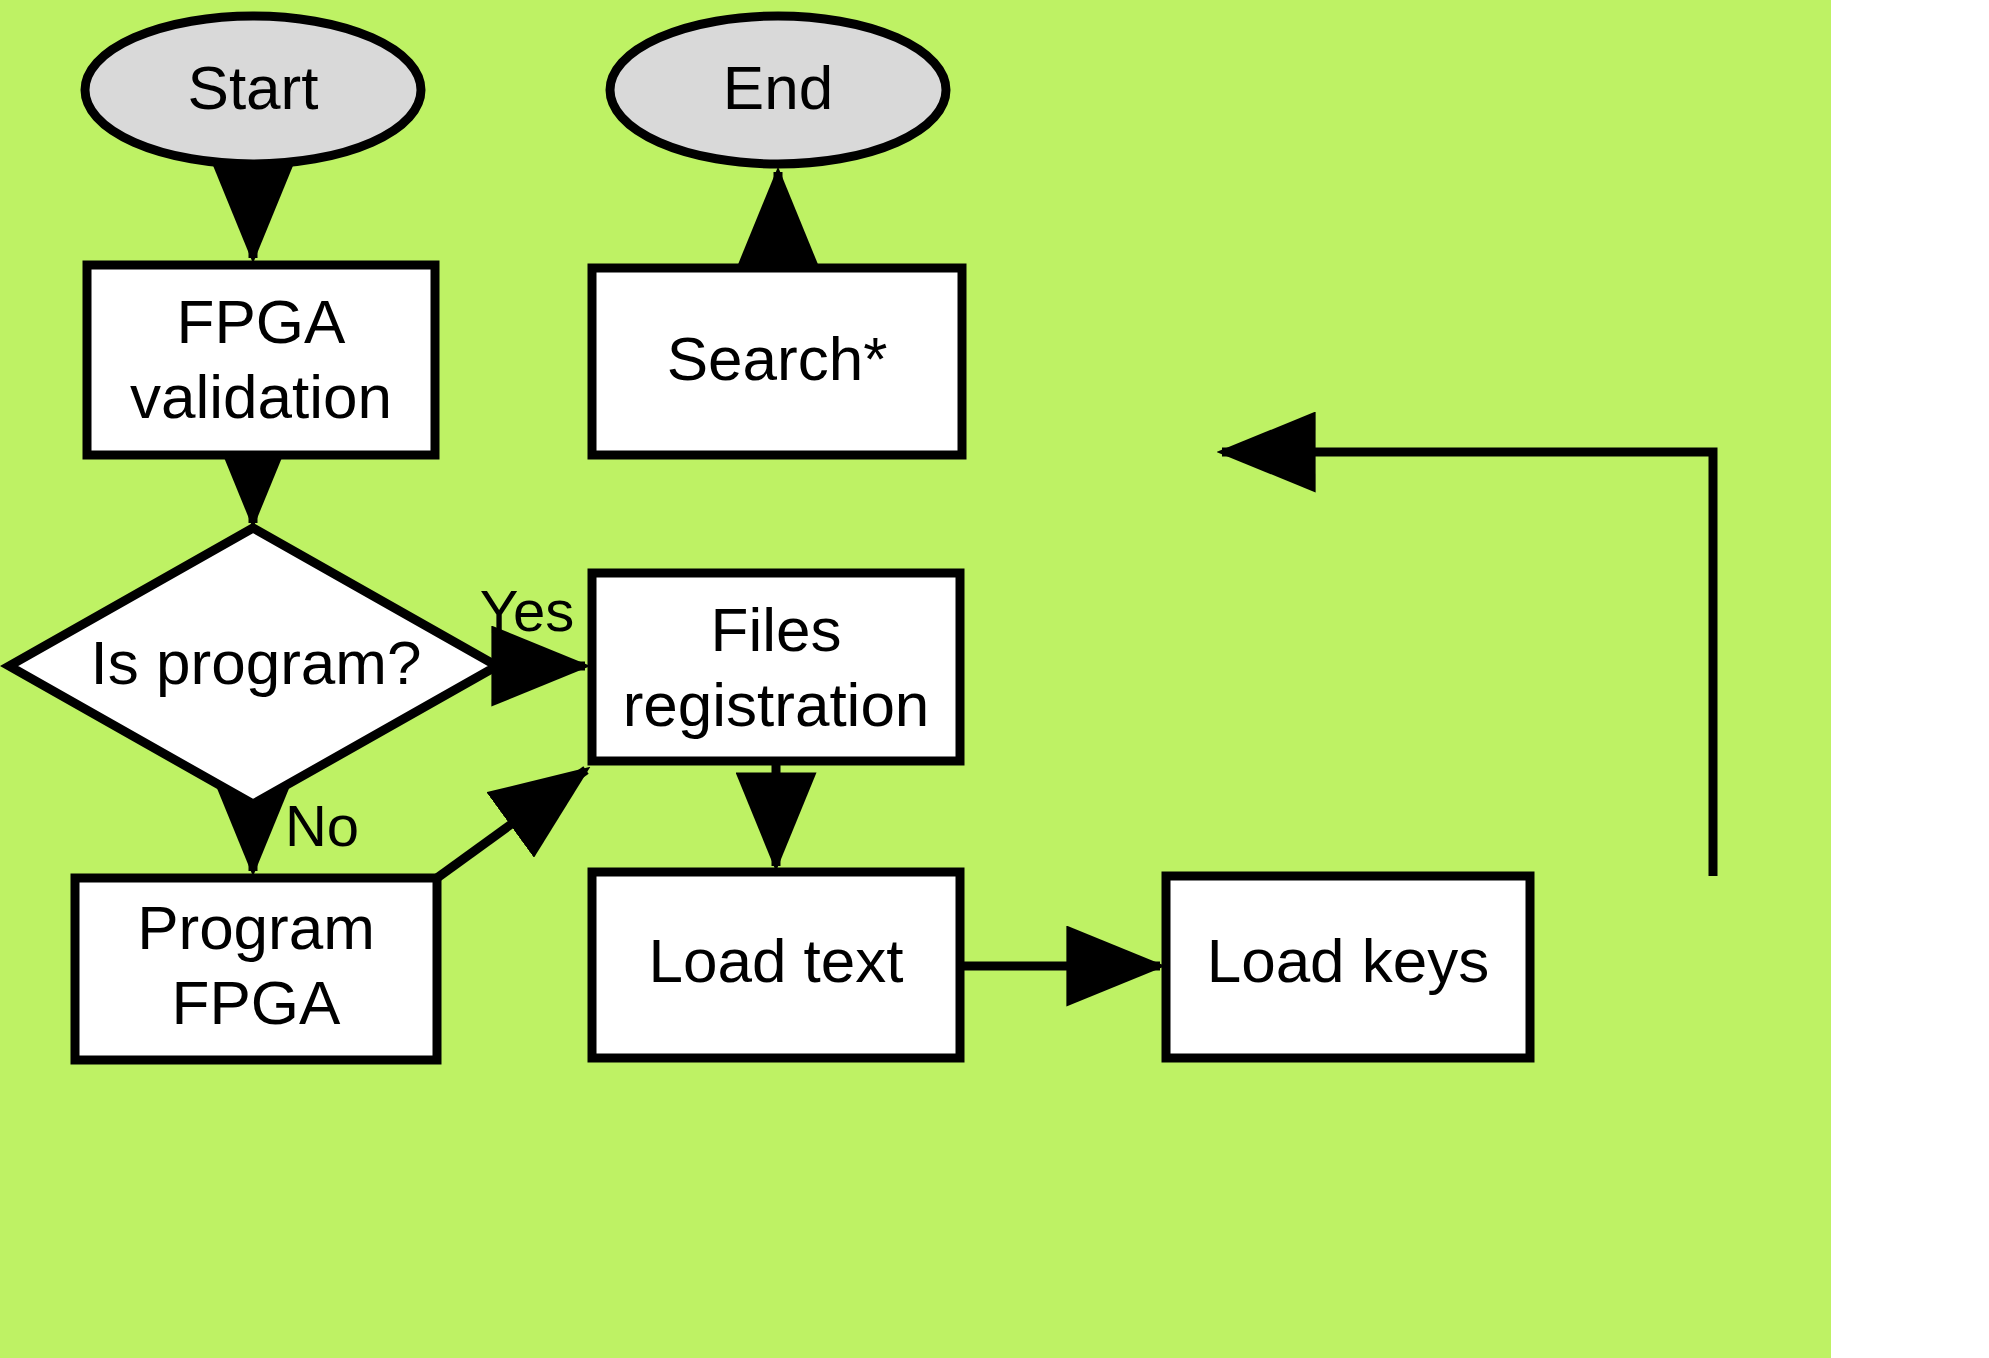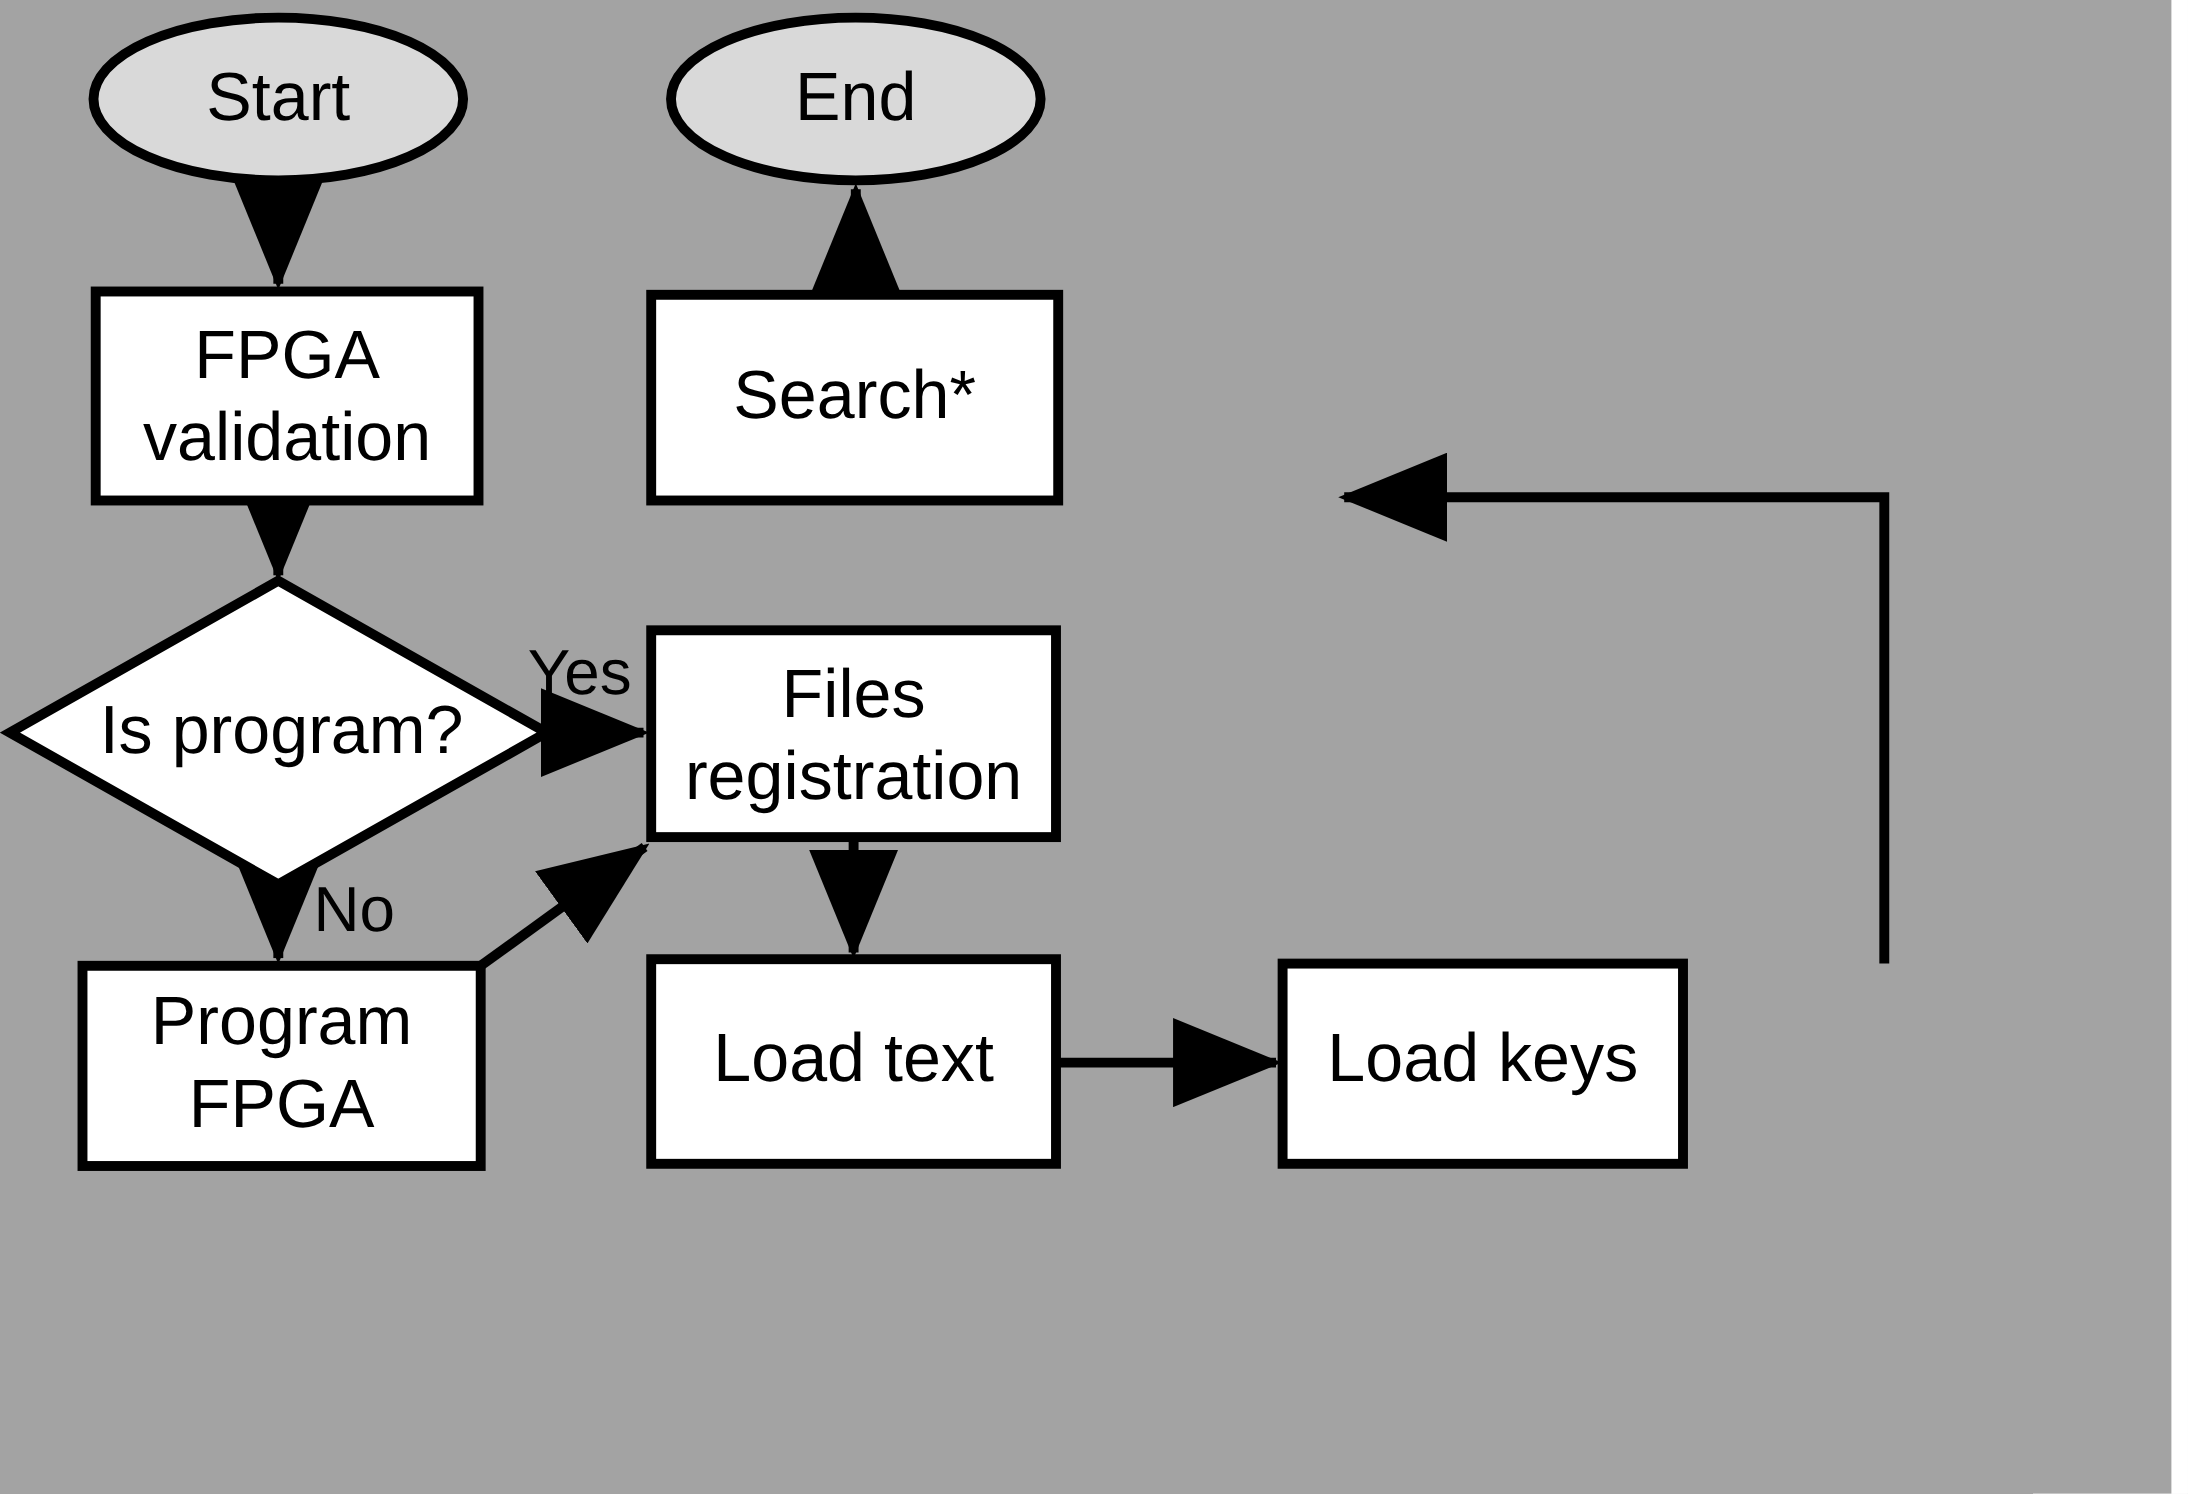--- a/index.html
+++ b/index.html
@@ -2,21 +2,21 @@
 <html><head>
 <meta charset="utf-8">
 <title>FPGA Flowchart</title>
 <style>
   html,body{margin:0;padding:0;background:#ffffff;}
   body{
     width:1989px;height:1358px;
     font-family:"Liberation Sans", sans-serif;
     overflow:hidden;
   }
-  #flow-root{position:relative;width:1974px;height:1358px;background:#a3a3a3;}
+  #flow-root{position:relative;width:1831px;height:1358px;background:#bef264;}
   svg#flow-svg{position:absolute;left:0;top:0;width:1989px;height:1358px;display:block;}
   .node-label{
     font-family:"Liberation Sans", sans-serif;
     fill:#000;
     font-size:62px;
     text-anchor:middle;
     dominant-baseline:middle;
   }
   .edge-label{
     font-family:"Liberation Sans", sans-serif;

